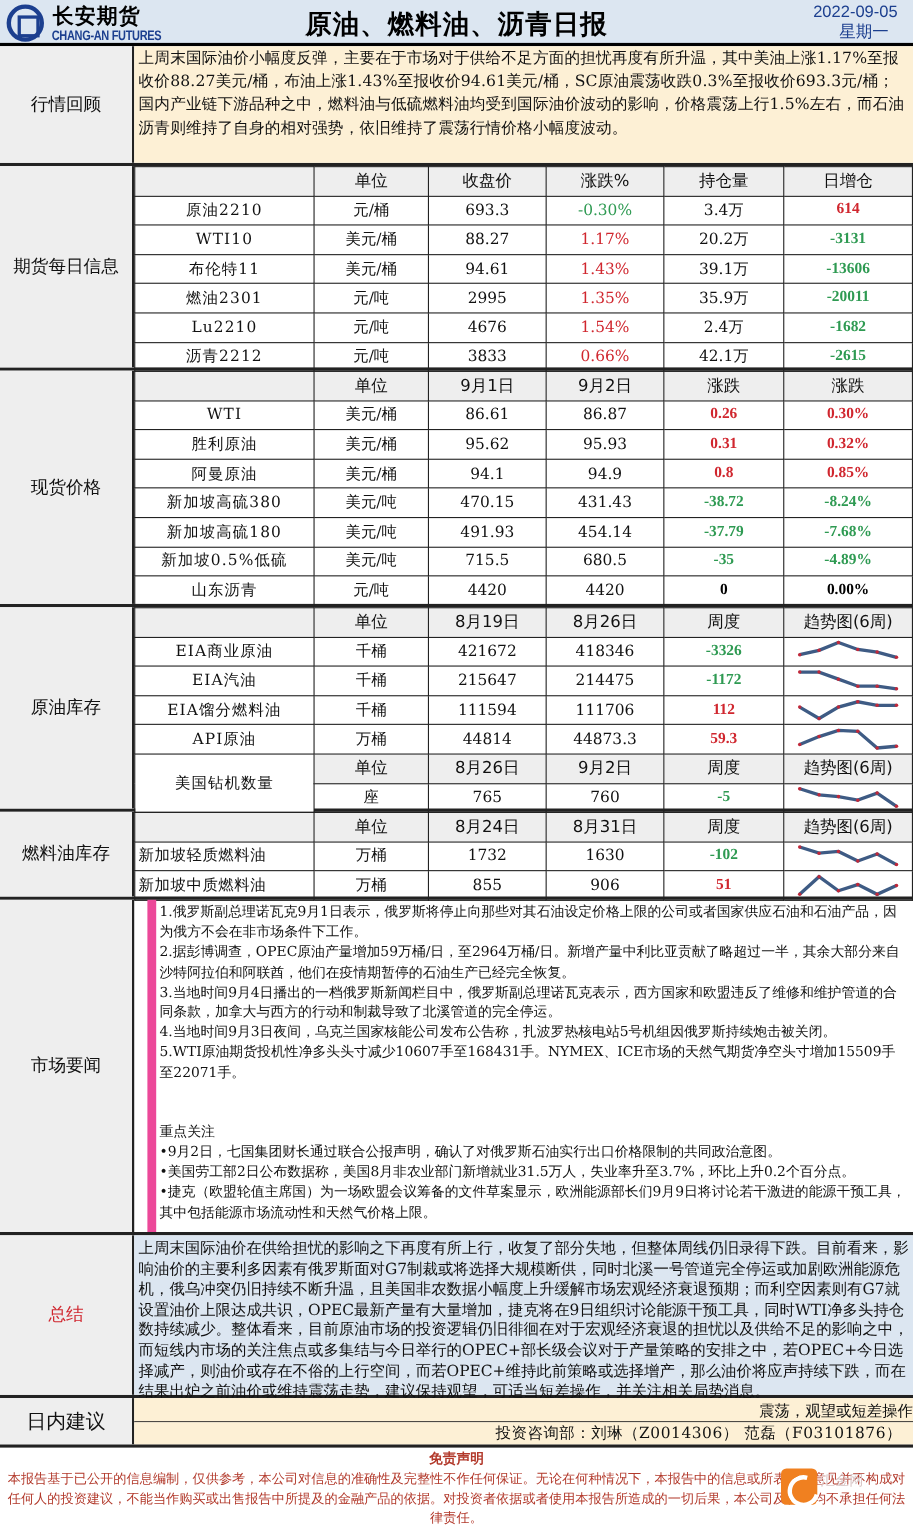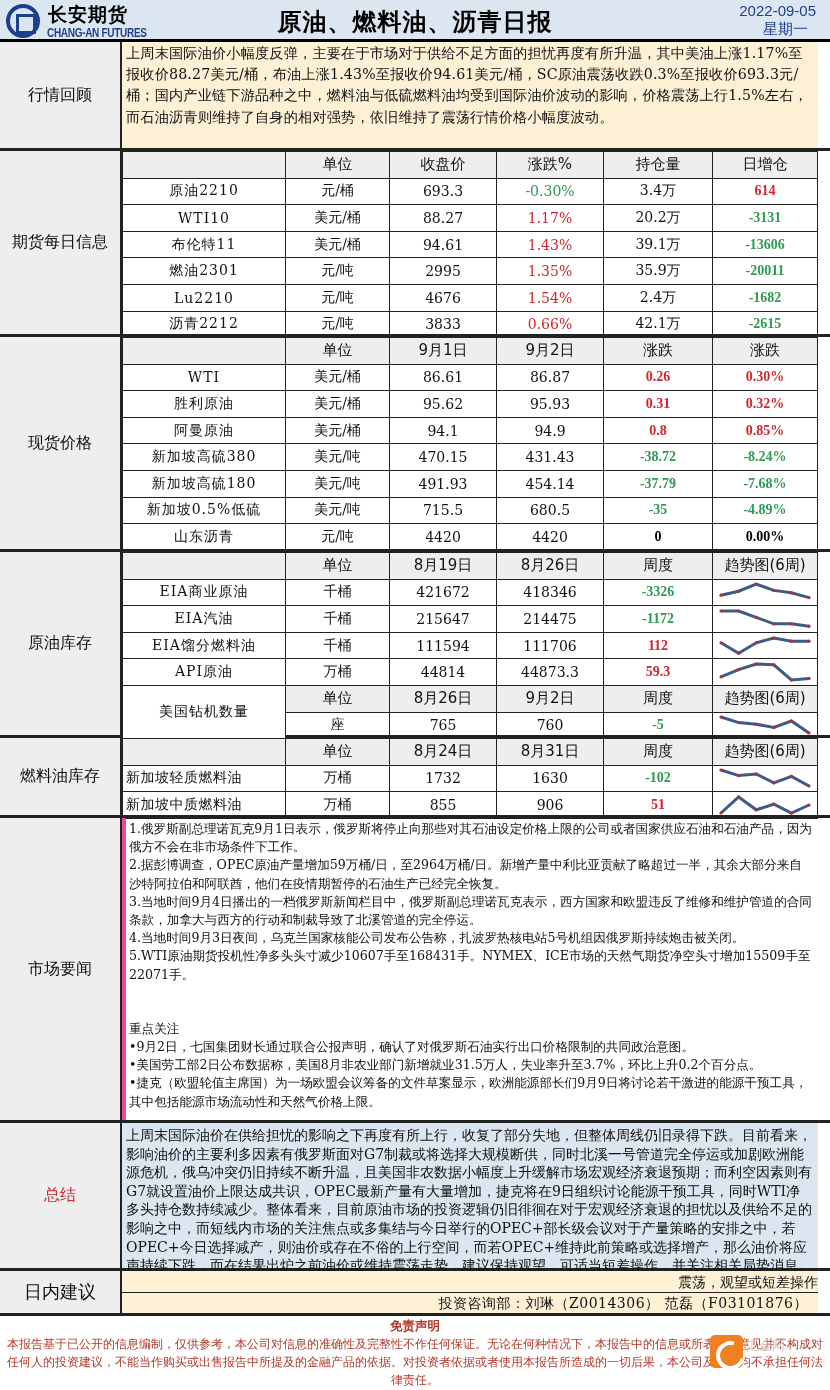--- a/index.html
+++ b/index.html
@@ -13,35 +13,35 @@
   .logo-circle::after { content: ""; position: absolute; left: 6px; top: 6px; width: 14px; height: 14px; border: 3px solid #1c3f8f; }
   .logo-cn { position: absolute; left: 42px; top: -1px; font-size: 19px; font-weight: bold; color: #000000; letter-spacing: 1px; white-space: nowrap; }
   .logo-en { position: absolute; left: 41px; top: 23px; font-size: 10px; font-weight: bold; color: #1c3f8f; font-family: "Liberation Sans", sans-serif; white-space: nowrap; letter-spacing: -0.3px; transform: scaleY(1.25); transform-origin: top left; }
   .title { position: absolute; left: 0; top: 6px; width: 830px; text-align: center; font-size: 24px; font-weight: bold; color: #000; letter-spacing: 1px; }
   .date { position: absolute; right: 14px; top: 2px; font-size: 15px; color: #1c3f8f; font-family: "Liberation Sans", sans-serif; text-align: center; }
   .weekday { position: absolute; right: 22px; top: 20px; font-size: 15px; color: #1c3f8f; }
 
   
   .section { position: absolute; left: 0; width: 830px; border-bottom: 3px solid #222; }
   .section-label { position: absolute; left: 0; top: 0; width: 122px; height: 100%; background: #eeeeee; border-right: 2px solid #222; display: flex; align-items: center; justify-content: center; font-size: 16px; color: #111; }
-  .section-body { position: absolute; left: 122px; top: 0; right: 12px; height: 100%; }
+  .section-body { position: absolute; left: 122px; top: 0; right: 0; height: 100%; }
 
   .review-body { background: #fdf0d5; font-family: "DejaVu Serif", serif; font-size: 14.2px; line-height: 21.2px; padding: 1px 4px 0 4px; color: #111; letter-spacing: 0.15px; }
 
   table.grid { border-collapse: collapse; width: 100%; table-layout: fixed; font-family: "DejaVu Serif", serif; }
   table.grid td { border: 1px solid #222; text-align: center; font-size: 14px; height: 26.6px; padding: 0; overflow: hidden; white-space: nowrap; }
   table.grid tr.hdr td { background: #eeeeee; font-family: "DejaVu Sans", sans-serif; font-size: 15px; }
   .pos { color: #d0262e; }
   .neg { color: #2e9a52; }
   .zero { color: #000; }
   .sans { font-family: Liberation Serif, serif; font-weight: bold; font-size: 14px !important; }
   .name-cell { font-size: 14px; letter-spacing: 1px; }
   .spark { display: block; margin: 0 auto; }
 
-  .news-body { font-family: "DejaVu Serif", serif; font-size: 12.6px; line-height: 18.2px; padding: 2px 4px 0 3px; color: #111; border-left: 4px solid #ec4899; }
+  .news-body { font-family: "DejaVu Serif", serif; font-size: 12.6px; line-height: 18.2px; padding: 2px 4px 0 3px; color: #111; border-left: 8px solid #ec4899; margin-left: 12px; }
   .summary-body { background: #dce6f1; font-family: "DejaVu Serif", serif; font-size: 14px; line-height: 18.6px; padding: 3px 4px 0 4px; color: #111; }
   .summary-label { color: #d0262e; }
 
   .advice-row1 { position: absolute; left: 0; top: 0; right: 0; height: 22px; background: #fdf0d5; border-bottom: 1px solid #222; text-align: right; font-family: Liberation Sans, sans-serif; font-size: 14px; line-height: 22px; }
   .advice-row2 { position: absolute; left: 0; top: 22px; right: 0; height: 20px; background: #fdf0d5; text-align: right; font-family: "DejaVu Serif", serif; font-size: 14px; line-height: 20px; padding-right: 10px; letter-spacing: 0.5px; }
 
   .disclaimer { position: absolute; left: 0; top: 1314px; width: 830px; height: 76px; text-align: center; font-family: "DejaVu Serif", serif; color: #b2392b; }
   .disc-title { font-size: 12.5px; font-weight: bold; line-height: 18px; padding-top: 3px; }
   .disc-text { font-size: 12px; line-height: 18px; padding: 0 6px; }
   .watermark { position: absolute; left: 710px; top: 1335px; width: 33px; height: 33px; background: #f08020; border-radius: 5px; }

